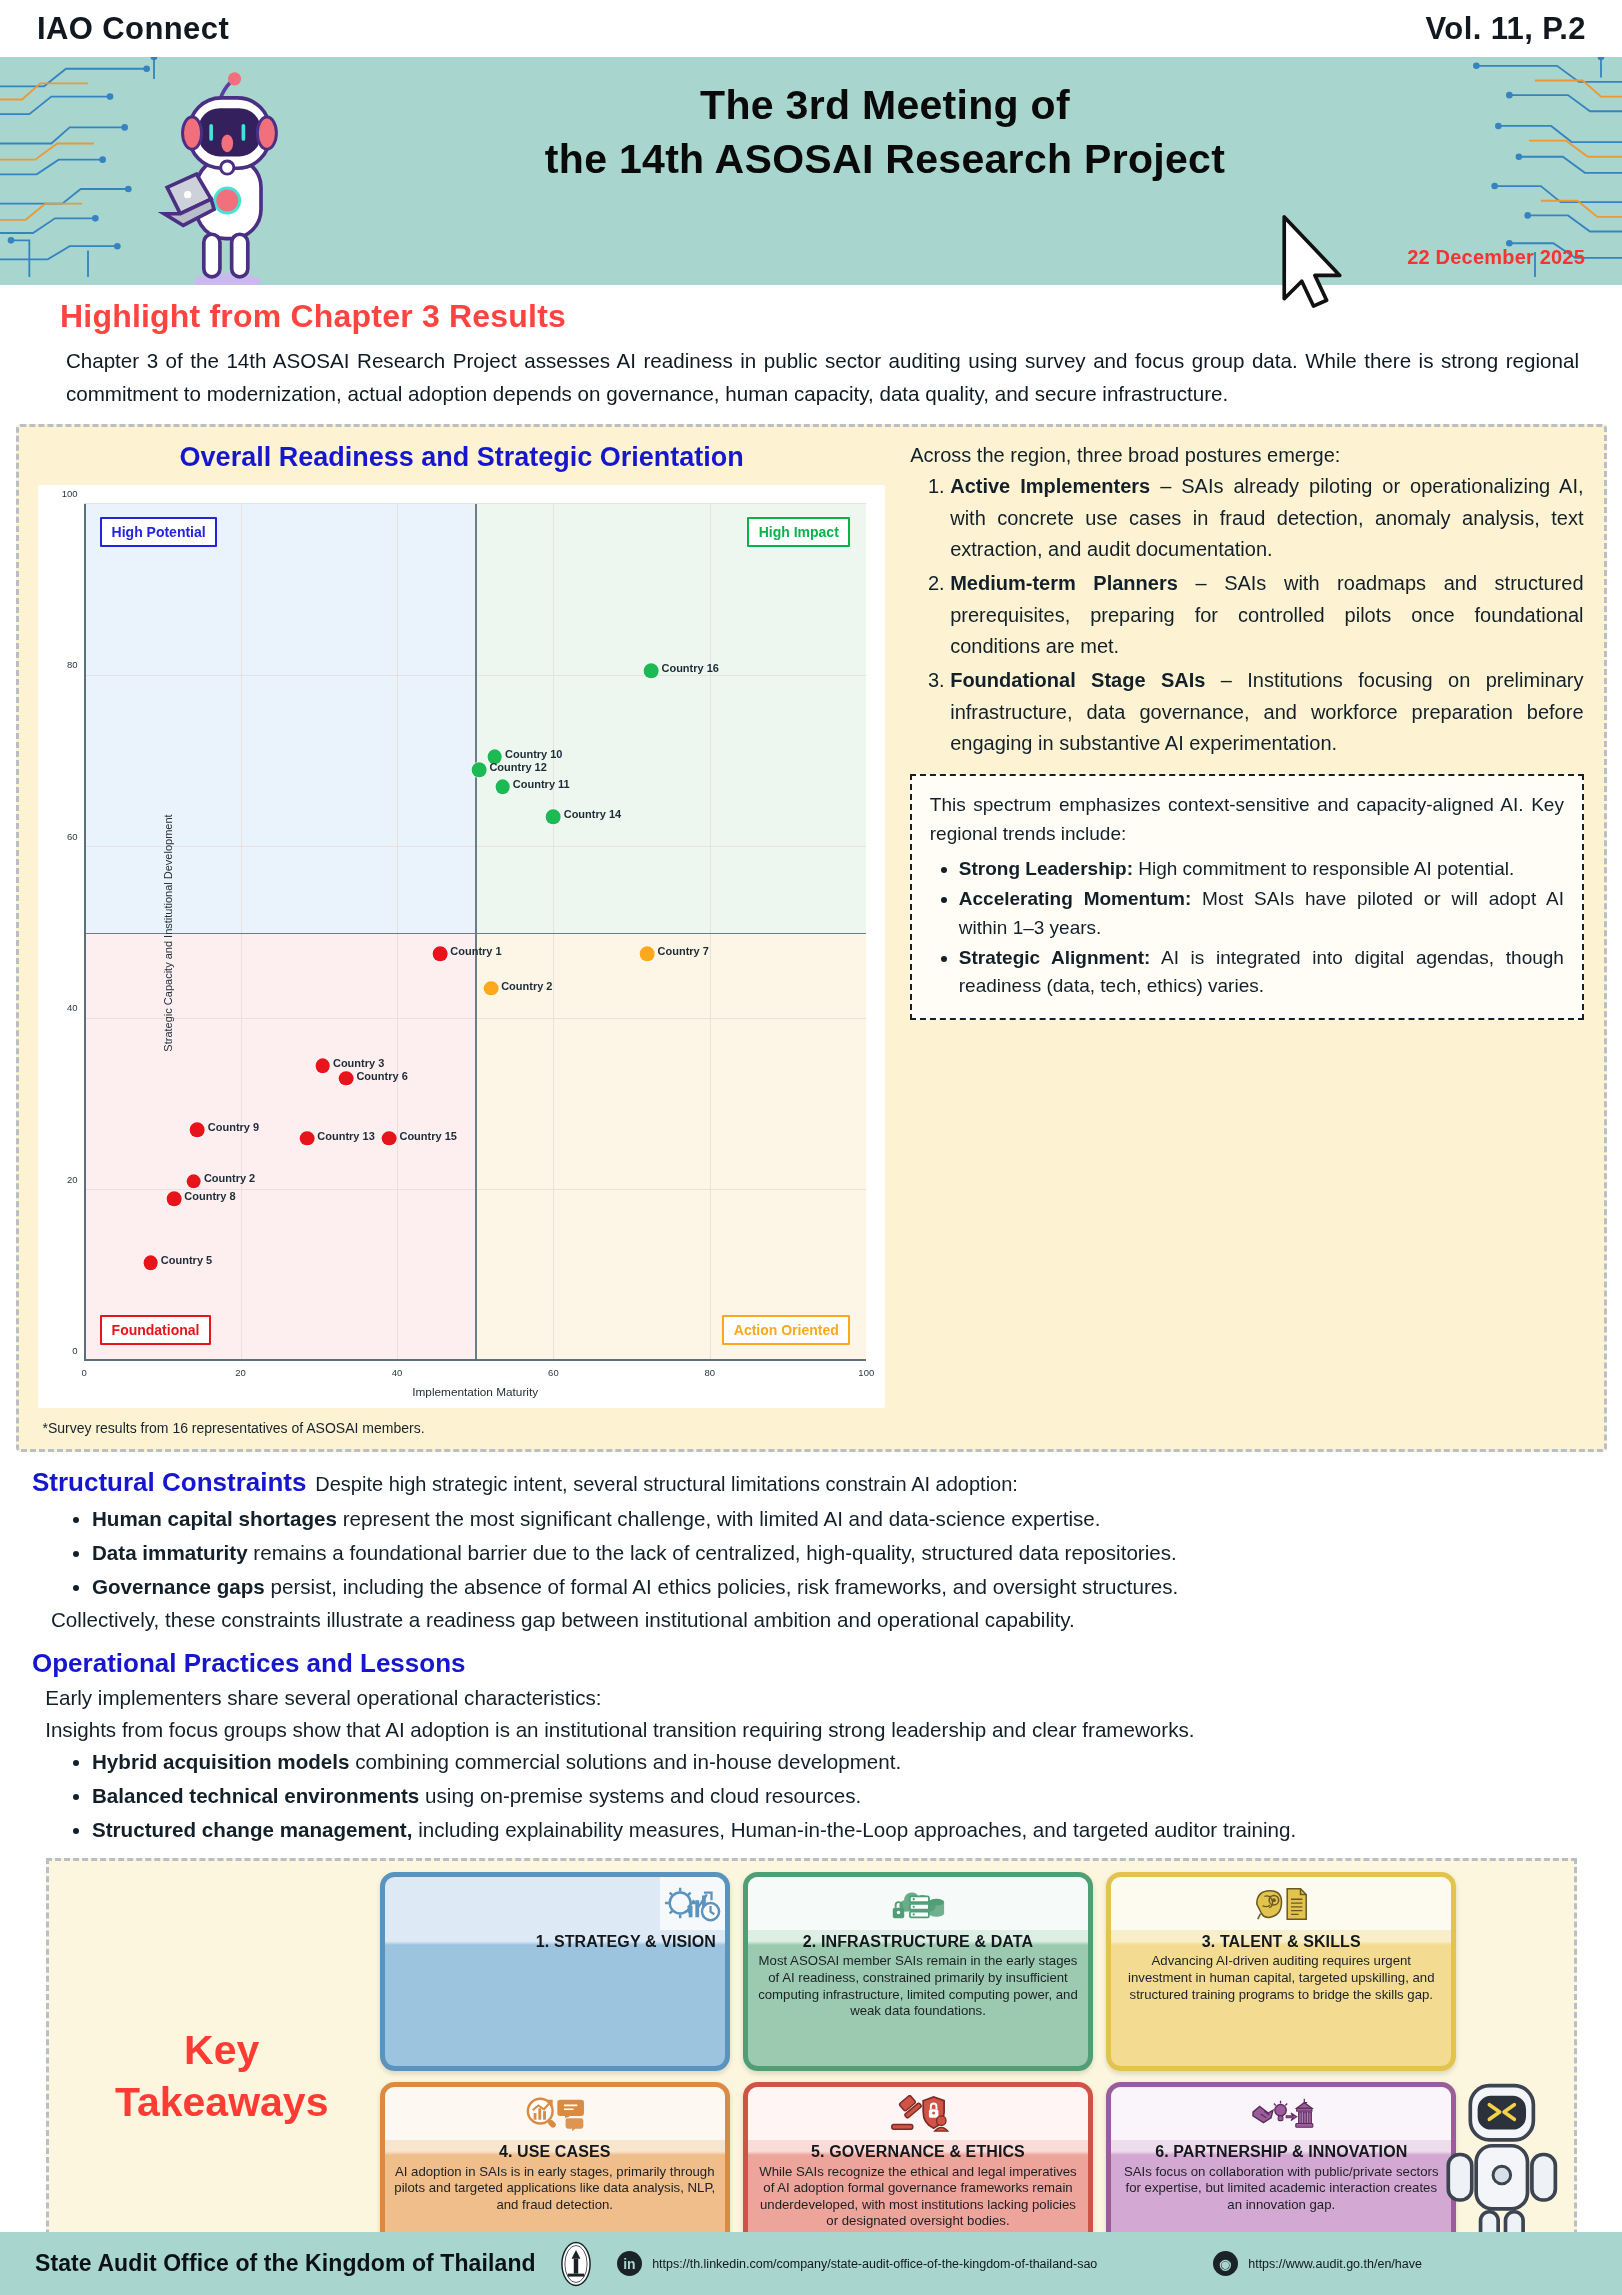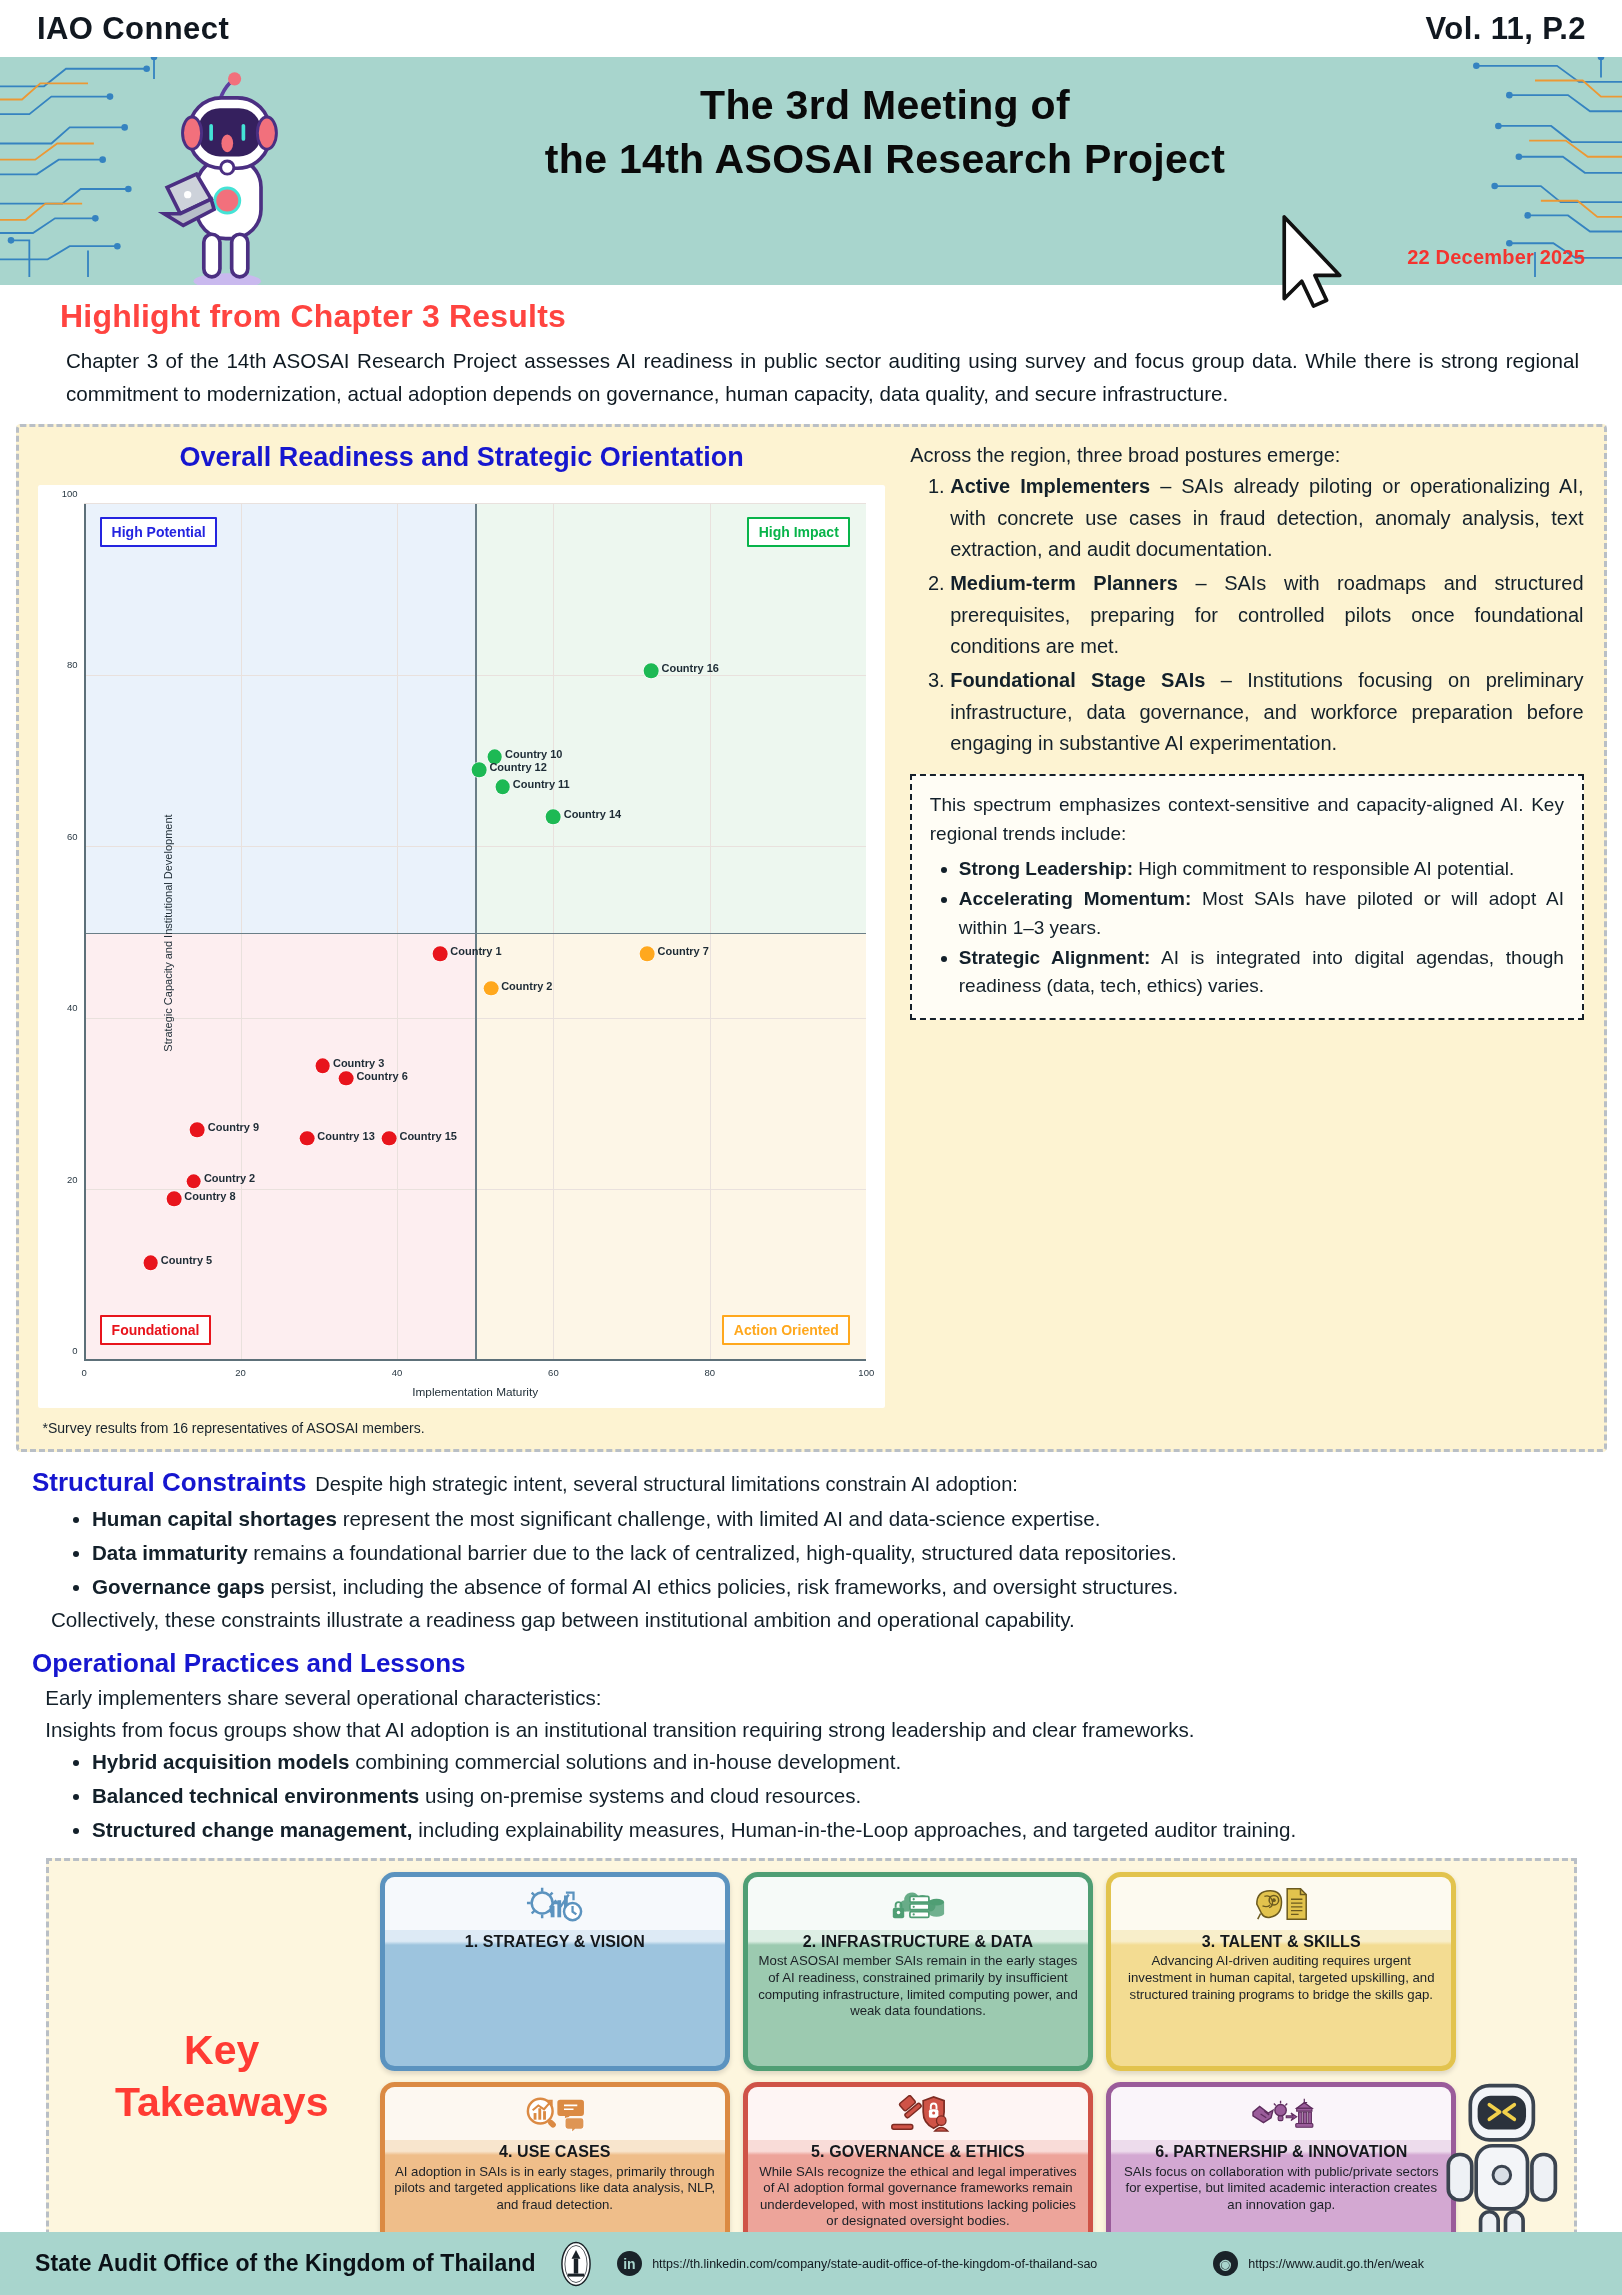--- a/index.html
+++ b/index.html
@@ -546,21 +546,21 @@
 </div>
 
 <div class="takeaway-panel">
   <div class="takeaway-label">
     <div>
       <div>Key</div>
       <div>Takeaways</div>
     </div>
   </div>
   <div class="cards" id="cards">
-      <div class="card" style="border-color: rgb(91, 147, 191); background: linear-gradient(rgb(221, 234, 245) 0%, rgb(221, 234, 245) 34%, rgb(157, 196, 222) 36%, rgb(157, 196, 222) 100%);">
+      <div class="card" style="border-color: rgb(91, 147, 191); background: linear-gradient(rgb(221, 234, 245) 0%, rgb(221, 234, 245) 34%, rgb(157, 196, 222) 36%, rgb(157, 196, 222) 100%); align-items: flex-end;">
         <div class="card-icon">
     <svg viewBox="0 0 64 40" width="65" height="38">
       <g fill="none" stroke="#5b93bf" stroke-width="2.6">
         <circle cx="19" cy="19" r="11"></circle>
         <path d="M19 3 v4 M19 31 v4 M3 19 h4 M31 19 h4 M8 8 l3 3 M30 30 l-3-3 M30 8 l-3 3 M8 30 l3-3"></path>
       </g>
       <g fill="#5b93bf">
         <rect x="28" y="22" width="4" height="12"></rect>
               <rect x="35" y="16" width="4" height="18"></rect>
         <rect x="42" y="11" width="4" height="23"></rect>
@@ -726,16 +726,16 @@
     <path d="M27 12 L33 24 H21 Z" fill="#1b2228"></path>
     <rect x="24" y="24" width="6" height="20" fill="#1b2228"></rect>
     <rect x="16" y="44" width="22" height="4" fill="#1b2228"></rect>
   </svg>
   <div class="footer-link">
     <span class="li-icon">in</span>
     <span>https://th.linkedin.com/company/state-audit-office-of-the-kingdom-of-thailand-sao</span>
   </div>
   <div class="footer-link" style="margin-left:95px;">
     <span class="li-icon">◉</span>
-    <span>https://www.audit.go.th/en/weak</span>
+    <span>https://www.audit.go.th/en/have</span>
   </div>
 </div>
 
 
 </body></html>

